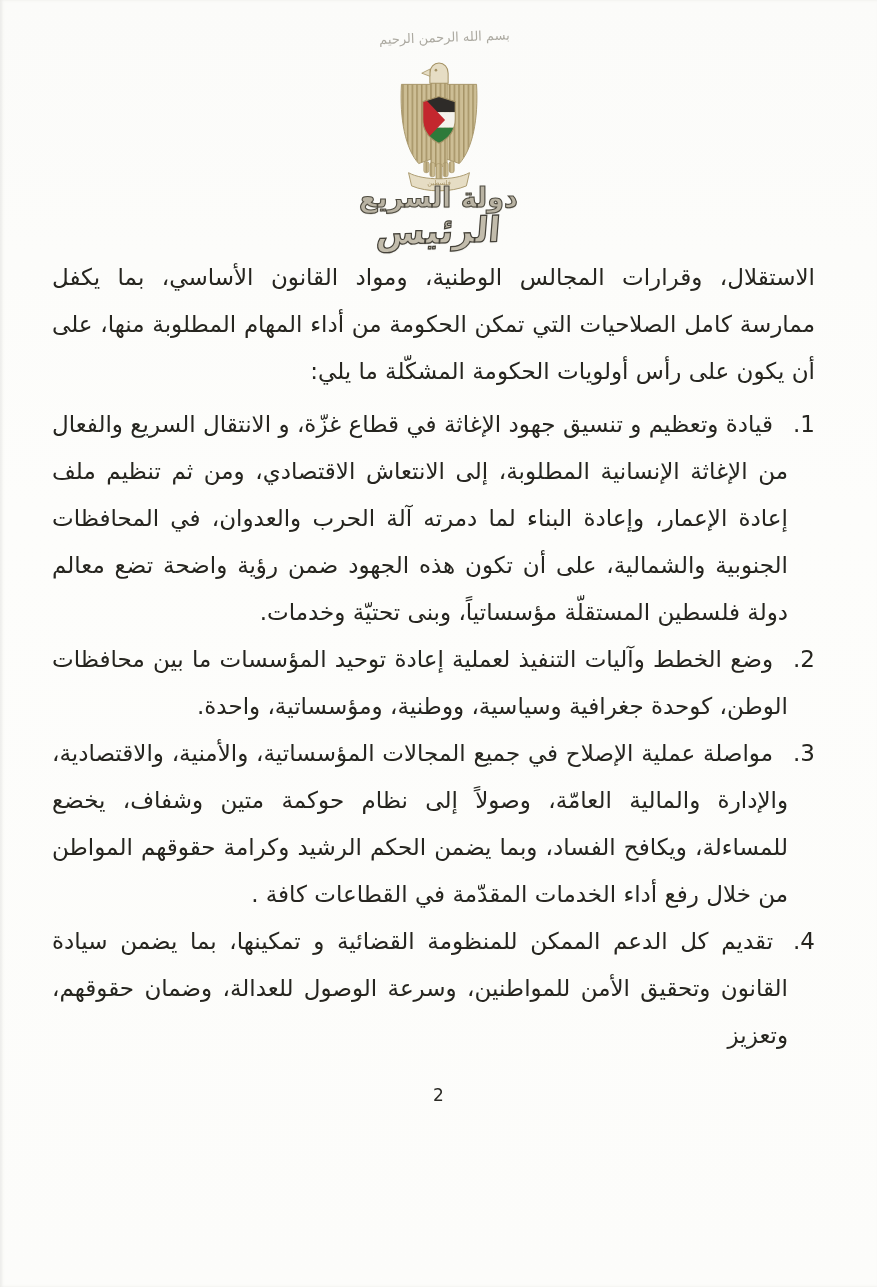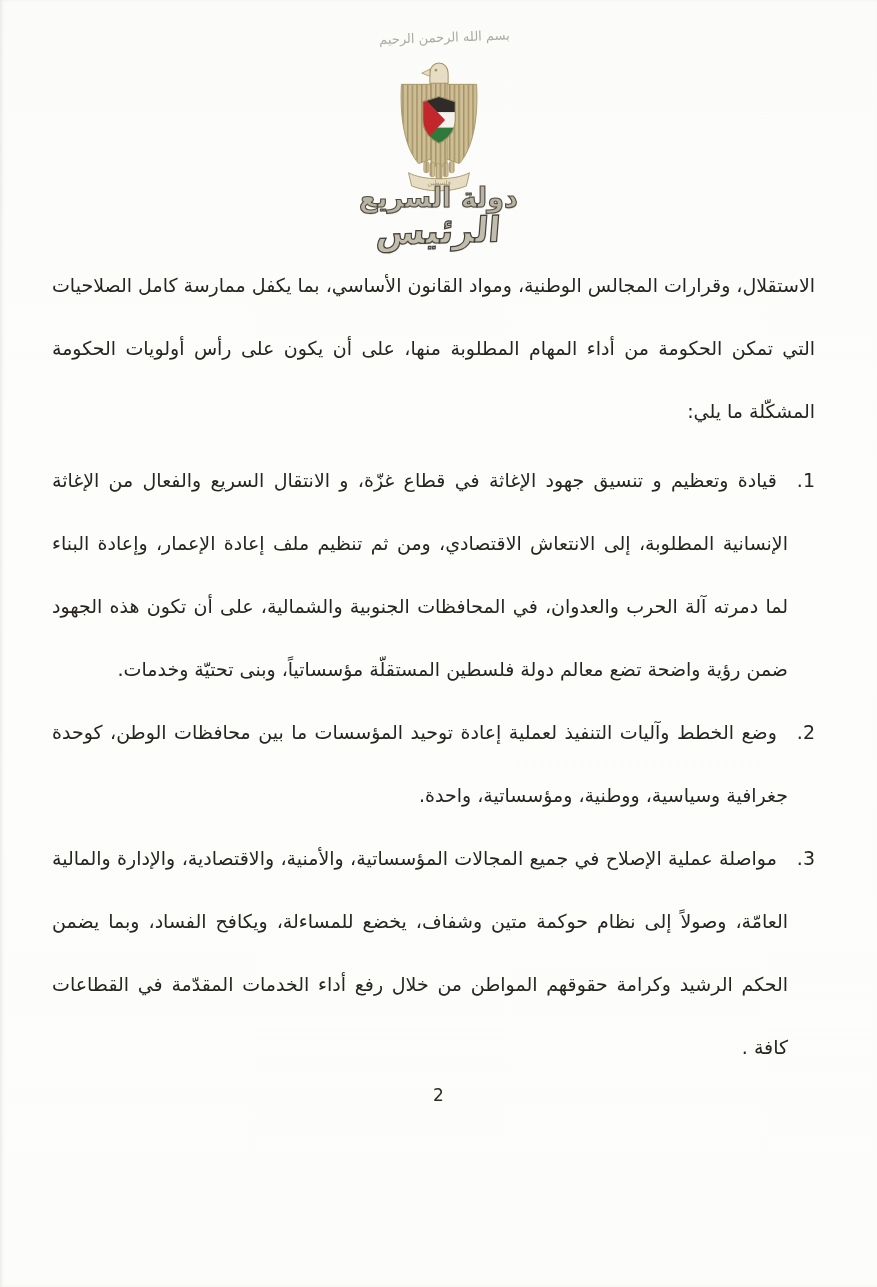--- a/index.html
+++ b/index.html
@@ -67,22 +67,22 @@
   }
 
   
   .content {
     position: absolute;
     top: 254px;
     right: 62px;
     left: 52px;
     direction: rtl;
     text-align: justify;
-    font-size: 19px;
-    line-height: 63px;
+    font-size: 23px;
+    line-height: 47px;
     color: #26251f;
   }
   .intro {
     margin: 0 0 6px 0;
   }
   .items {
     list-style: none;
     margin: 0;
     padding: 0;
   }
@@ -174,19 +174,22 @@
   </li>
 
   <li class="item">
     <span class="num">2.</span><span class="txt">وضع الخطط وآليات التنفيذ لعملية إعادة توحيد المؤسسات ما بين محافظات الوطن، كوحدة جغرافية وسياسية، ووطنية، ومؤسساتية، واحدة.</span>
   </li>
 
   <li class="item">
     <span class="num">3.</span><span class="txt">مواصلة عملية الإصلاح في جميع المجالات المؤسساتية، والأمنية، والاقتصادية، والإدارة والمالية العامّة، وصولاً إلى نظام حوكمة متين وشفاف، يخضع للمساءلة، ويكافح الفساد، وبما يضمن الحكم الرشيد وكرامة حقوقهم المواطن من خلال رفع أداء الخدمات المقدّمة في القطاعات كافة .</span>
   </li>
 
+  <li class="item">
+    <span class="num">4.</span><span class="txt">تقديم كل الدعم الممكن للمنظومة القضائية و تمكينها، بما يضمن سيادة القانون وتحقيق الأمن للمواطنين، وسرعة الوصول للعدالة، وضمان حقوقهم، وتعزيز</span>
+  </li>
 </ol>
   </main>
 
   <footer>
     <div class="page-number">2</div>
   </footer>
 </div>
 
 </body></html>

